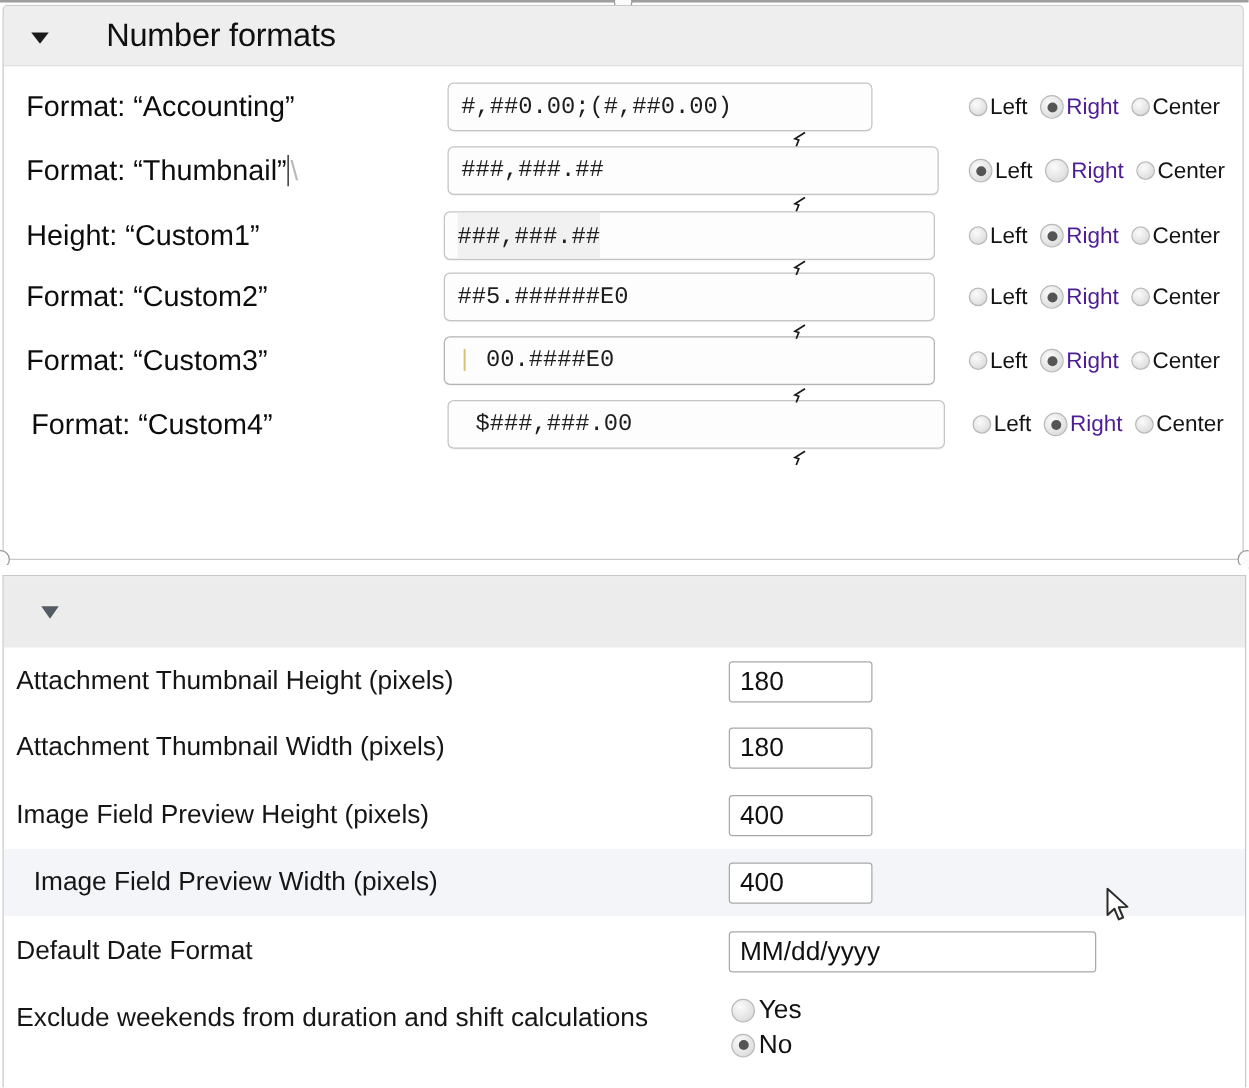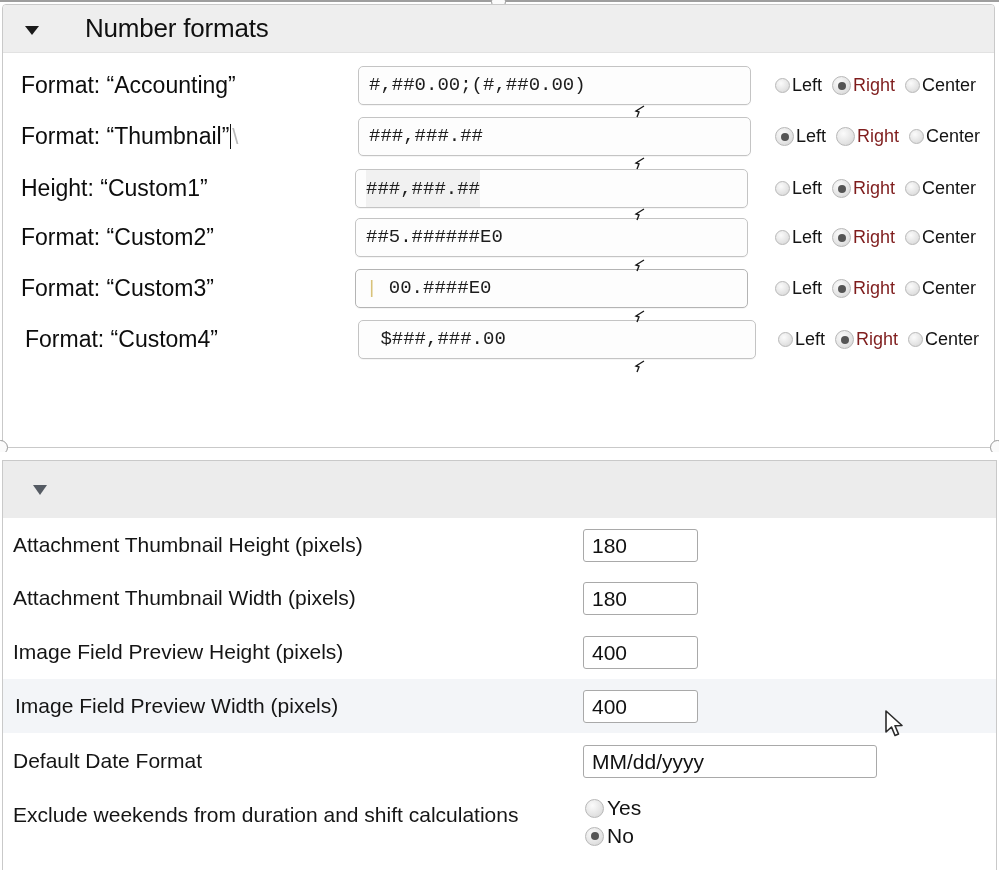--- a/index.html
+++ b/index.html
@@ -123,21 +123,21 @@
     width: 7px; height: 7px;
     margin-left: -3.5px; margin-top: -3.5px;
     border-radius: 50%;
     background: #555555;
   }
   .rb.big.on::after { width: 8px; height: 8px; margin-left:-4px; margin-top:-4px; }
   .rlabel {
     font-size: 18px;
     color: #141414;
   }
-  .rlabel.redish { color: #7f1d1d; }
+  .rlabel.redish { color: #4c1d95; }
 
   
   .ghost-cursor {
     position: absolute;
     width: 13px;
     height: 15px;
     pointer-events: none;
   }
   .ghost-cursor svg { display:block; }
 
@@ -261,21 +261,21 @@
 
 <div id="number-formats-panel">
 
   <div class="panel-header-dark">
     <span class="tri-black"></span>
     <span class="htitle">Number formats</span>
   </div>
 
   <div class="fmt-row" style="top:56px;">
     <span class="fmt-label" style="left:18px;">Format: “Accounting”</span>
-    <span class="fmt-input" style="left:355px; width:393px;">#,##0.00;(#,##0.00)</span>
+    <span class="fmt-input" style="left:355px; width:340px;">#,##0.00;(#,##0.00)</span>
     <span class="radio-group" style="left:772px;">
       <span class="radio-opt">
           <span class="rb"></span>
           <span class="rlabel">Left</span>
         </span>
       <span class="radio-opt">
           <span class="rb big on"></span>
           <span class="rlabel redish">Right</span>
         </span>
       <span class="radio-opt">
@@ -432,21 +432,21 @@
     <span class="gen-label" style="left:10px;">Attachment Thumbnail Width (pixels)</span>
     <span class="gen-input" style="left:580px; top:11px; width:115px; height:33px; line-height:31px;">180</span>
   </div>
 
   <div class="gen-row" style="top:164px; height:54px;">
     <span class="gen-label" style="left:10px;">Image Field Preview Height (pixels)</span>
     <span class="gen-input" style="left:580px; top:11px; width:115px; height:33px; line-height:31px;">400</span>
   </div>
 
   <div class="gen-row alt" style="top:218px; height:54px;">
-    <span class="gen-label" style="left:12px;">Image Field Preview Width (pixels)</span>
+    <span class="gen-label" style="left:24px;">Image Field Preview Width (pixels)</span>
     <span class="gen-input" style="left:580px; top:11px; width:115px; height:33px; line-height:31px;">400</span>
   </div>
 
   <div class="gen-row" style="top:331px; height:74px; align-items:flex-start;">
     <span class="gen-label" style="left:10px; top:11px;">Exclude weekends from duration and shift calculations</span>
     <span class="yn-group" style="left:582px; top:4px;">
       <span class="yn-opt">
         <span class="rb big"></span>
         <span class="yn-label">Yes</span>
       </span>

